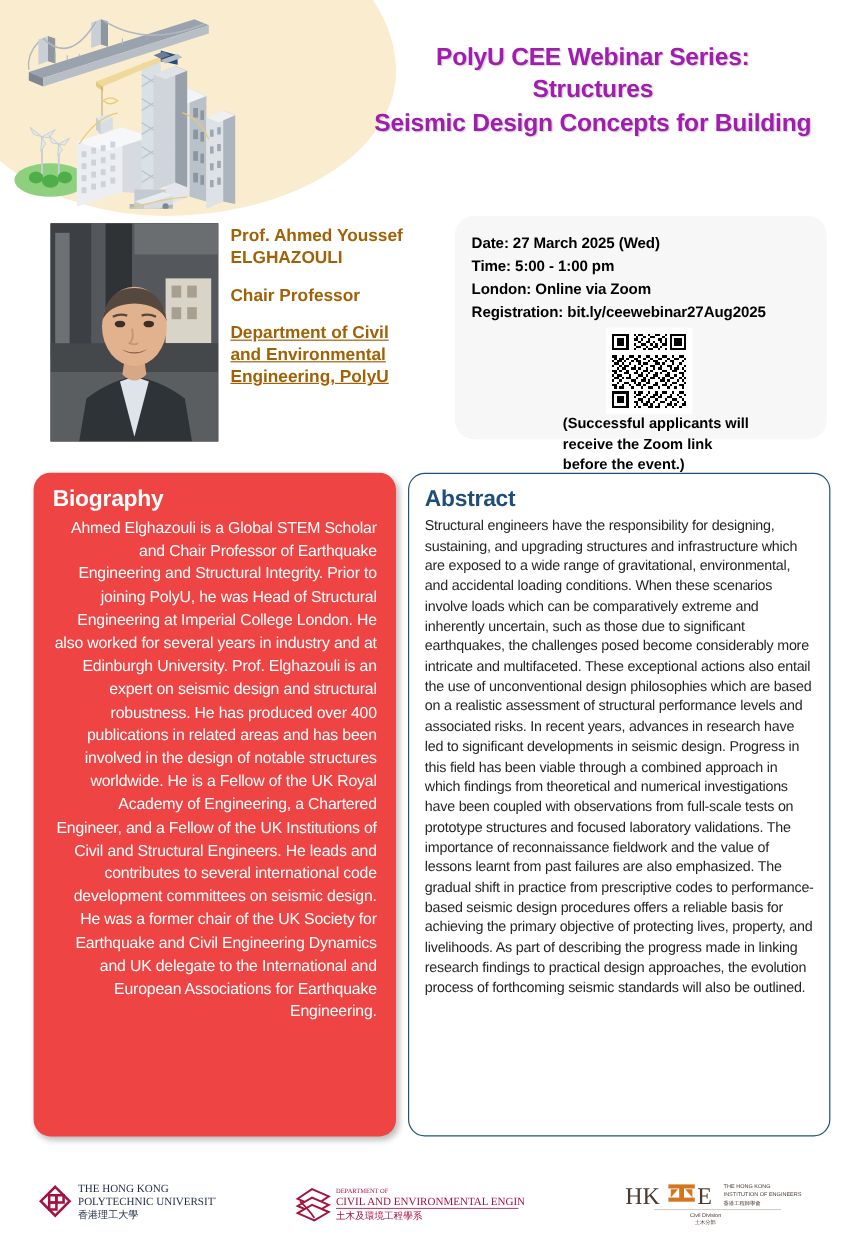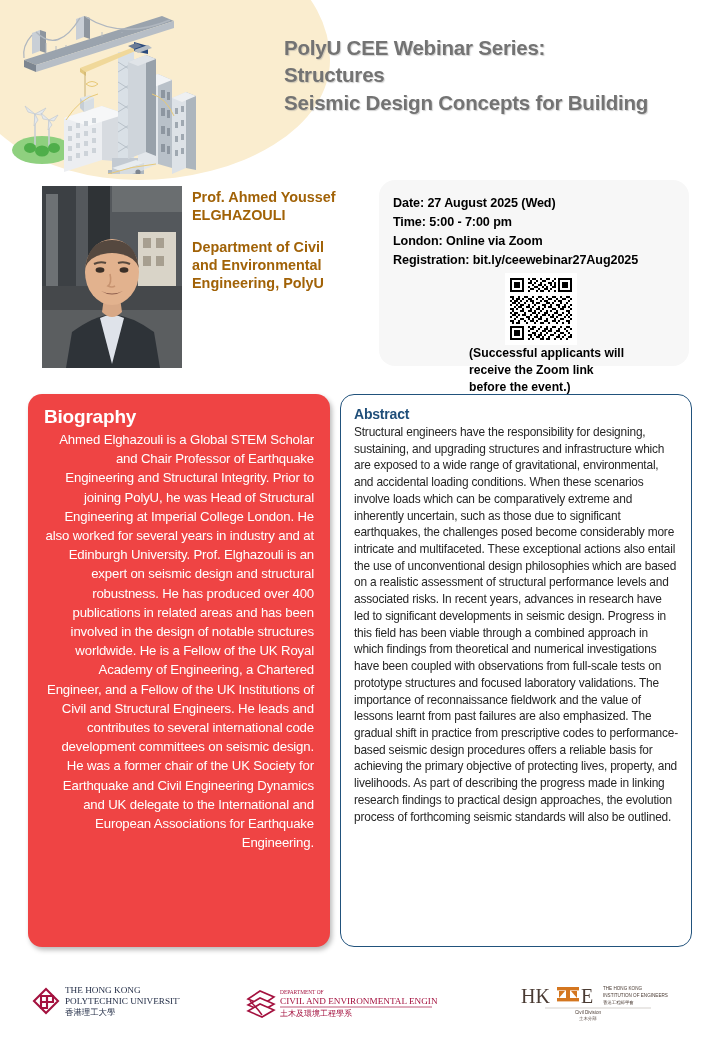--- a/index.html
+++ b/index.html
@@ -33,22 +33,22 @@
     left: 2px;
     top: 2px;
     width: 200px;
     height: 172px;
   }
   .header-title {
     position: absolute;
     right: 16px;
     top: 34px;
     width: 420px;
-    text-align: left;
-    color: #737373;
+    text-align: center;
+    color: #a21caf;
     font-size: 20.5px;
     font-weight: bold;
     line-height: 1.34;
     letter-spacing: -0.2px;
     text-shadow: 1px 1px 1px rgba(150,150,150,0.45);
   }
 
   
   .speaker-row {
     position: relative;
@@ -70,21 +70,21 @@
     position: absolute;
     left: 192px;
     top: 8px;
     width: 185px;
     color: #a16207;
     font-size: 14.4px;
     font-weight: bold;
     line-height: 1.27;
   }
   .speaker-info .blk { margin-bottom: 13px; }
-  .speaker-info .blk:last-child { margin-bottom: 0; }
+  .speaker-info .blk:last-child { margin-bottom: 0; text-decoration: underline; }
 
   .event-card {
     position: absolute;
     left: 379px;
     top: 0px;
     width: 310px;
     height: 186px;
     background: #f7f7f7;
     border-radius: 16px;
     padding: 14px 0 0 14px;
@@ -158,21 +158,21 @@
     width: 352px;
     height: 553px;
     background: #ffffff;
     border: 1.4px solid #21527c;
     border-radius: 14px;
     padding: 11px 12px 8px 13px;
     color: #1a1a1a;
     overflow: hidden;
   }
   .panel-abs h2 {
-    font-size: 14px;
+    font-size: 19px;
     font-weight: bold;
     color: #1f4e79;
     margin-bottom: 2px;
     letter-spacing: -0.2px;
   }
   .panel-abs p {
     font-size: 11.9px;
     line-height: 1.405;
     letter-spacing: -0.18px;
     text-align: left;
@@ -392,29 +392,30 @@
       <path d="M52,78 q6,-3 12,-1" stroke="#56483d" stroke-width="2" fill="none"></path>
       <path d="M76,77 q6,-2 12,1" stroke="#56483d" stroke-width="2" fill="none"></path>
       <path d="M68,88 q2,9 -2,12 q4,2 7,0" stroke="#c79370" stroke-width="1.6" fill="none"></path>
       <path d="M59,105 q11,7 22,0 q-11,5 -22,0 z" fill="#8c5c4b"></path>
     </svg>
   </div>
 
   <div class="speaker-info">
     <div class="blk" style="white-space:pre-line">Prof. Ahmed Youssef
 ELGHAZOULI</div>
+    <div class="blk">Chair Professor</div>
     <div class="blk" style="white-space:pre-line">Department of Civil
 and Environmental
 Engineering, PolyU</div>
   </div>
 
   <div class="event-card">
     <div class="event-lines">
-      <div>Date: 27 August 2025 (Wed)</div>
-      <div>Time: 5:00 - 7:00 pm</div>
+      <div>Date: 27 March 2025 (Wed)</div>
+      <div>Time: 5:00 - 1:00 pm</div>
       <div>London: Online via Zoom</div>
       <div>Registration: bit.ly/ceewebinar27Aug2025</div>
     </div>
     <div class="qr-row">
       <div class="qr">
         <svg width="66" height="66" viewBox="0 0 33 33" shape-rendering="crispEdges">
           <rect width="33" height="33" fill="#fff"></rect>
           <g fill="#000">
             <rect x="1" y="1" width="7" height="7"></rect>
               <rect x="2" y="2" width="5" height="5" fill="#fff"></rect>

